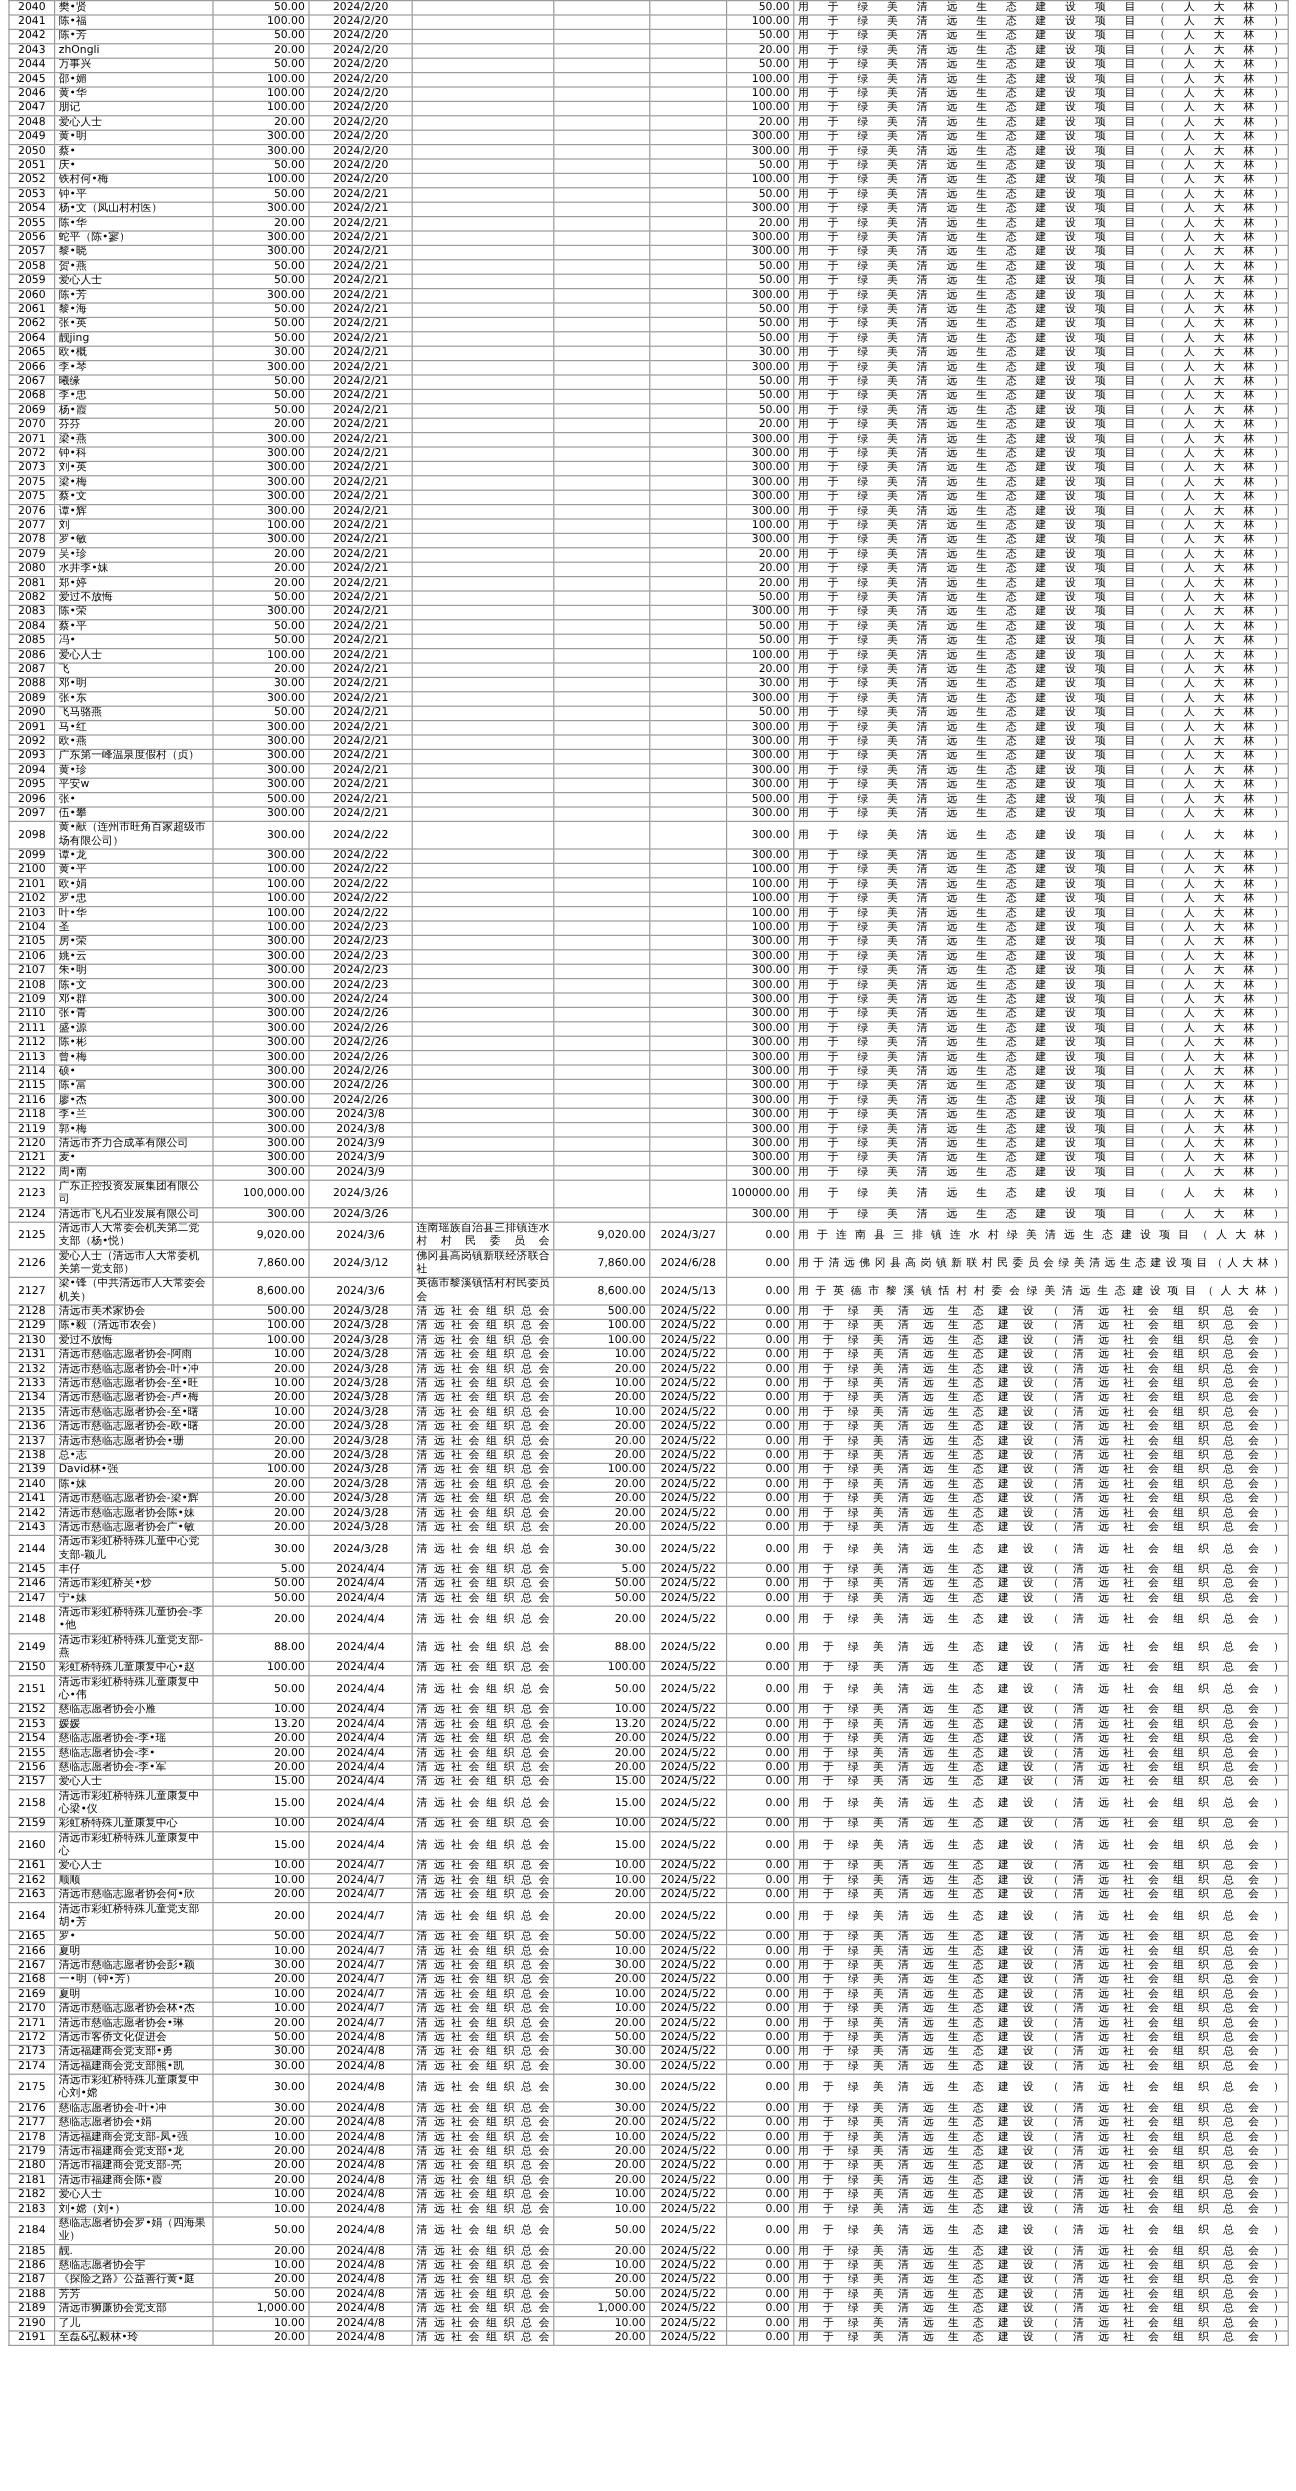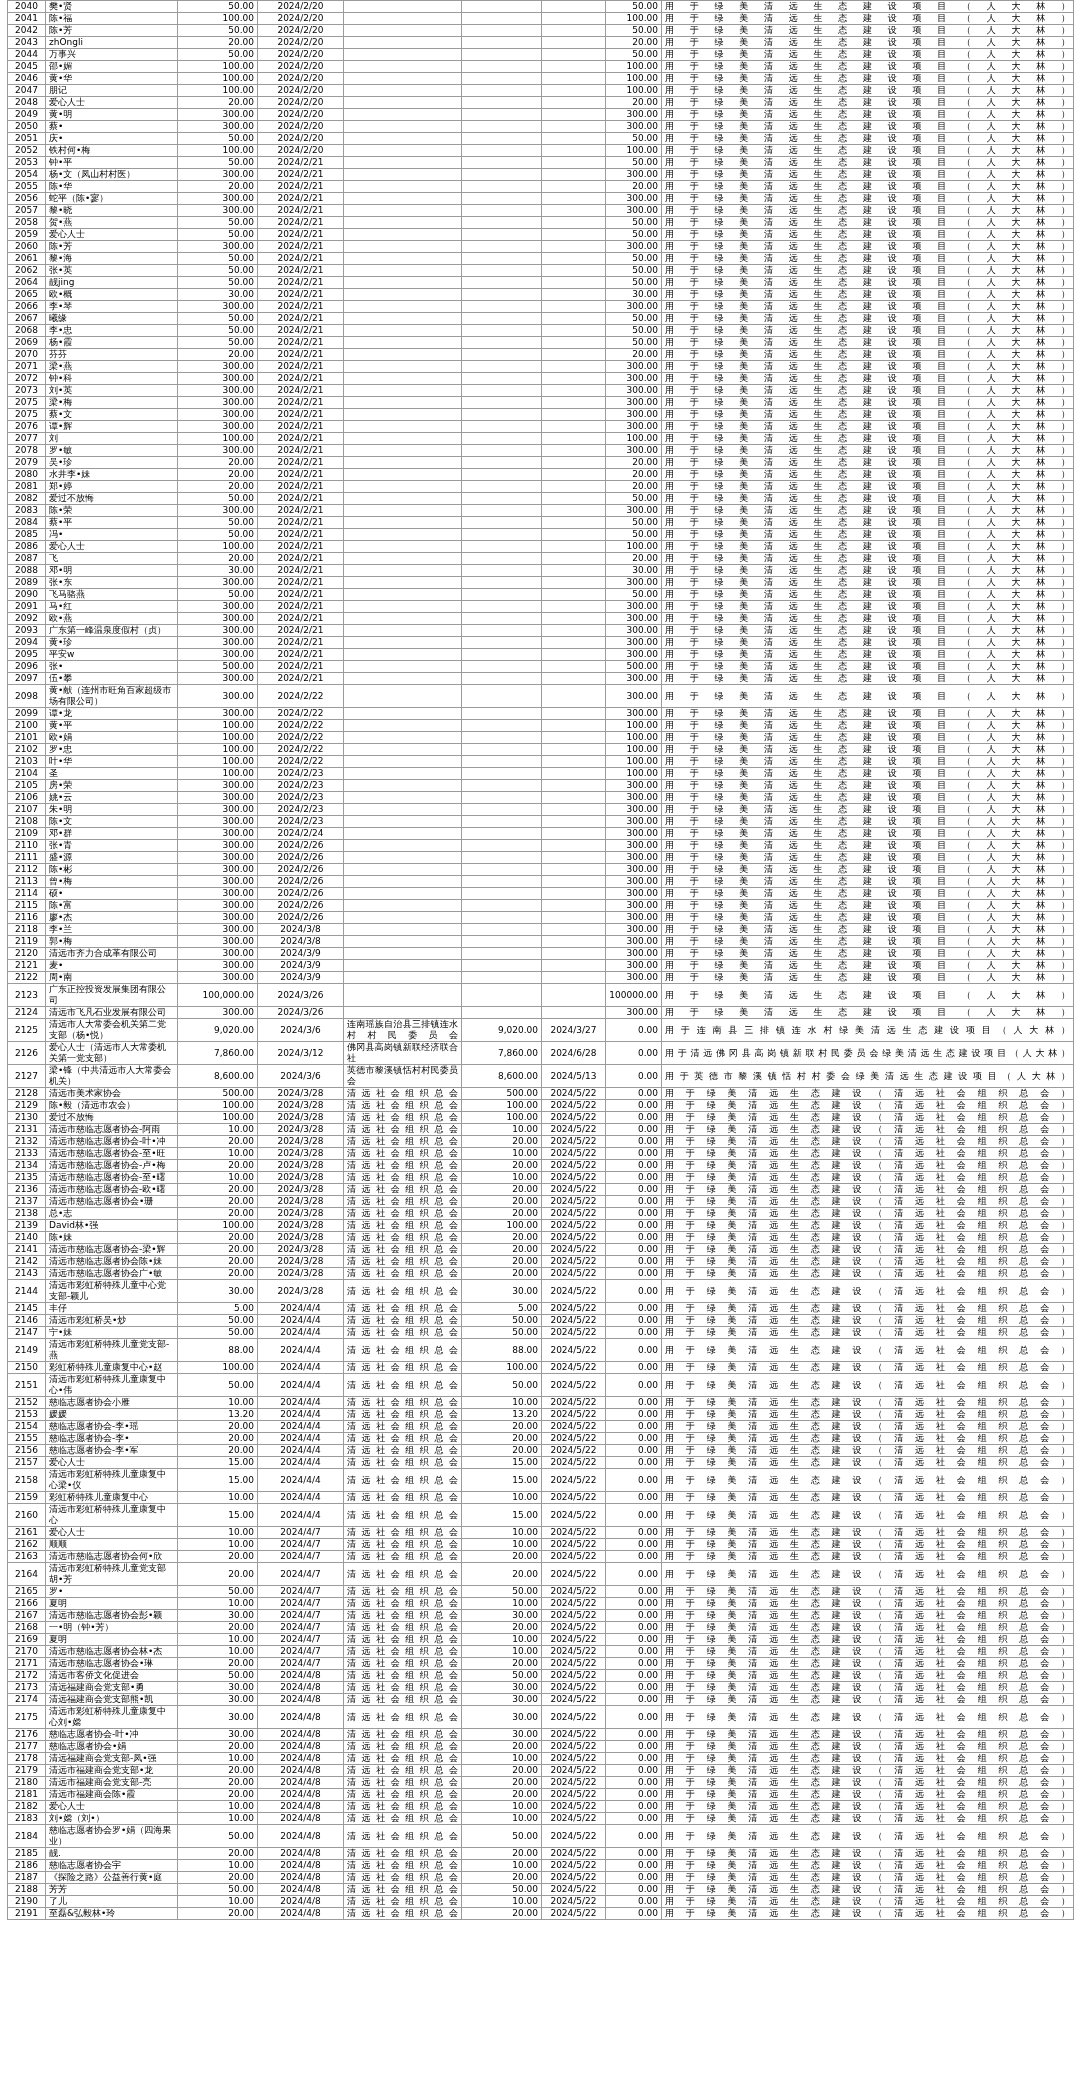--- a/index.html
+++ b/index.html
@@ -1213,20 +1213,31 @@
           <td class="c1">宁•妹</td>
           <td class="c2">50.00</td>
           <td class="c3">2024/4/4</td>
           <td class="c4">清远社会组织总会</td>
           <td class="c5">50.00</td>
           <td class="c6">2024/5/22</td>
           <td class="c7">0.00</td>
           <td class="c8">用于绿美清远生态建设（清远社会组织总会）</td>
         </tr>
         <tr>
+          <td class="c0">2148</td>
+          <td class="c1">清远市彩虹桥特殊儿童协会-李•他</td>
+          <td class="c2">20.00</td>
+          <td class="c3">2024/4/4</td>
+          <td class="c4">清远社会组织总会</td>
+          <td class="c5">20.00</td>
+          <td class="c6">2024/5/22</td>
+          <td class="c7">0.00</td>
+          <td class="c8">用于绿美清远生态建设（清远社会组织总会）</td>
+        </tr>
+        <tr>
           <td class="c0">2149</td>
           <td class="c1">清远市彩虹桥特殊儿童党支部-燕</td>
           <td class="c2">88.00</td>
           <td class="c3">2024/4/4</td>
           <td class="c4">清远社会组织总会</td>
           <td class="c5">88.00</td>
           <td class="c6">2024/5/22</td>
           <td class="c7">0.00</td>
           <td class="c8">用于绿美清远生态建设（清远社会组织总会）</td>
         </tr>
@@ -1648,20 +1659,31 @@
           <td class="c7">0.00</td>
           <td class="c8">用于绿美清远生态建设（清远社会组织总会）</td>
         </tr>
         <tr>
           <td class="c0">2188</td>
           <td class="c1">芳芳</td>
           <td class="c2">50.00</td>
           <td class="c3">2024/4/8</td>
           <td class="c4">清远社会组织总会</td>
           <td class="c5">50.00</td>
+          <td class="c6">2024/5/22</td>
+          <td class="c7">0.00</td>
+          <td class="c8">用于绿美清远生态建设（清远社会组织总会）</td>
+        </tr>
+        <tr>
+          <td class="c0">2189</td>
+          <td class="c1">清远市狮廉协会党支部</td>
+          <td class="c2">1,000.00</td>
+          <td class="c3">2024/4/8</td>
+          <td class="c4">清远社会组织总会</td>
+          <td class="c5">1,000.00</td>
           <td class="c6">2024/5/22</td>
           <td class="c7">0.00</td>
           <td class="c8">用于绿美清远生态建设（清远社会组织总会）</td>
         </tr>
         <tr>
           <td class="c0">2190</td>
           <td class="c1">了儿</td>
           <td class="c2">10.00</td>
           <td class="c3">2024/4/8</td>
           <td class="c4">清远社会组织总会</td>

